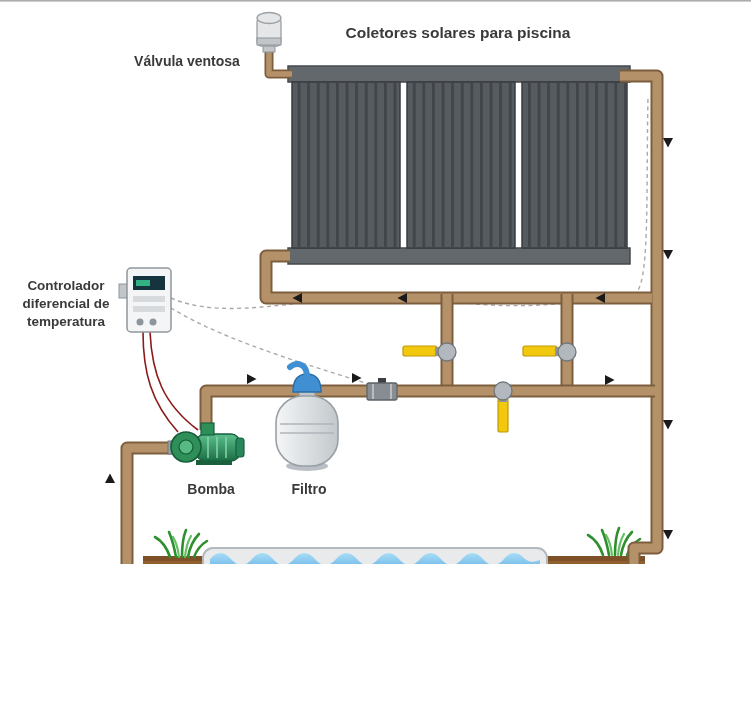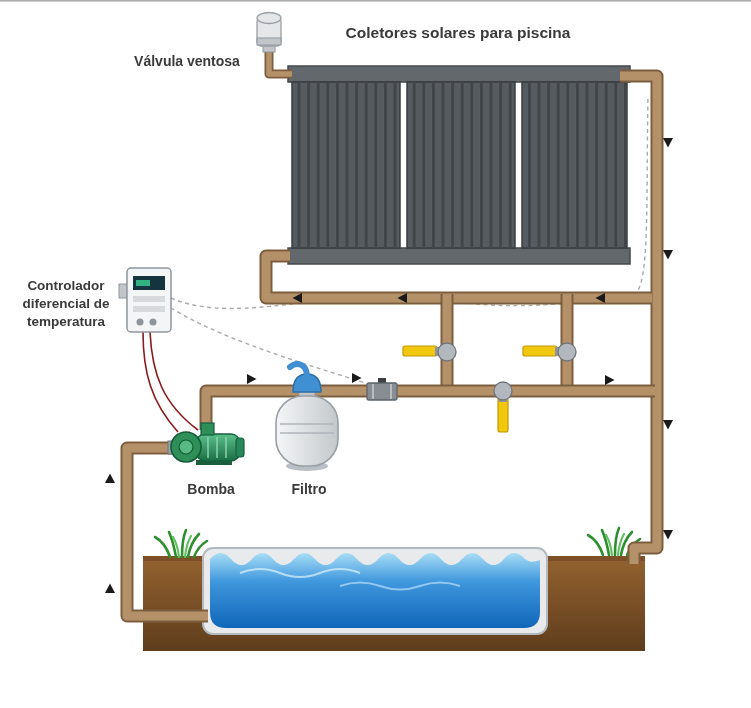--- a/index.html
+++ b/index.html
@@ -1,19 +1,19 @@
 <!DOCTYPE html>
 <html style="--background: #ffffff; --pipe: #b5916a; --pipe_outline: #7c5e3e; --collector_panel: #565b60; --collector_stripe: #41454a; --collector_header: #63686d; --valve_handle_yellow: #f2c80f; --valve_body: #b2b8be; --pump_green_light: #5cc08c; --pump_green_dark: #1b6e44; --filter_body: #f4f6f7; --filter_body_dark: #c3c8cc; --filter_lid_blue: #3f8fd2; --water_light: #a8ddf5; --water_mid: #3f97dd; --water_deep: #1066b8; --dirt_brown: #94622f; --dirt_dark: #5f3d1d; --grass_green: #2f8f2f; --wire_red: #8b1a1a; --sensor_wire_gray: #a9a9a9; --arrow_black: #1a1a1a; --label_text: #3a3a3a;"><head>
 <meta charset="utf-8">
 <style>
   html, body { margin: 0; padding: 0; background: #fff; }
   .canvas {
     position: relative;
     width: 751px;
-    height: 708px;
+    height: 564px;
     background: var(--background, #fff);
     font-family: "Liberation Sans", sans-serif;
     overflow: hidden;
   }
   svg { display: block; }
 
   
   .pipe-casing { fill: none; stroke: var(--pipe_outline); stroke-width: 13; stroke-linejoin: round; }
   .pipe-core   { fill: none; stroke: var(--pipe);         stroke-width: 9;  stroke-linejoin: round; }
   .pipe-casing.thin { stroke-width: 9; }

